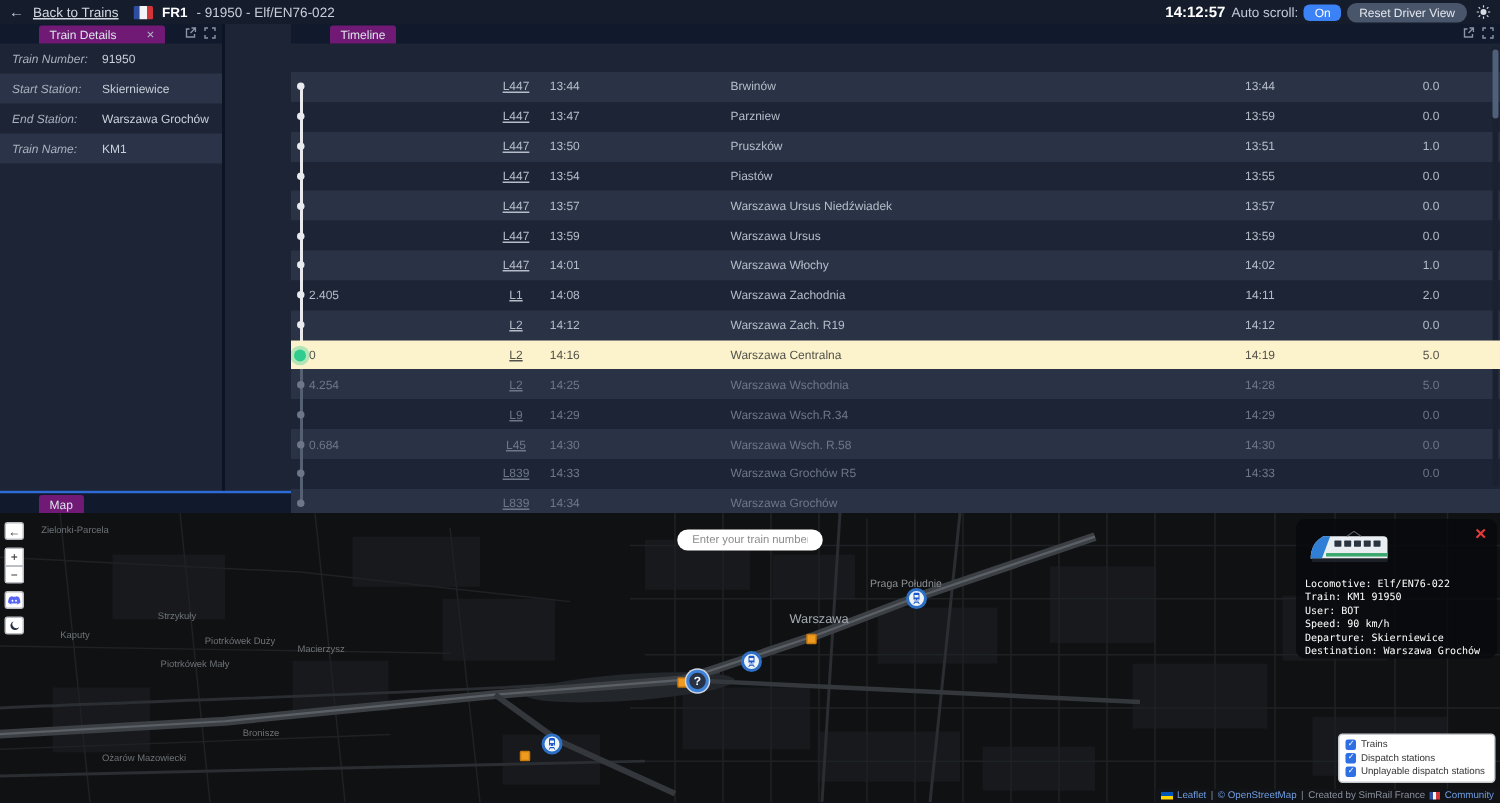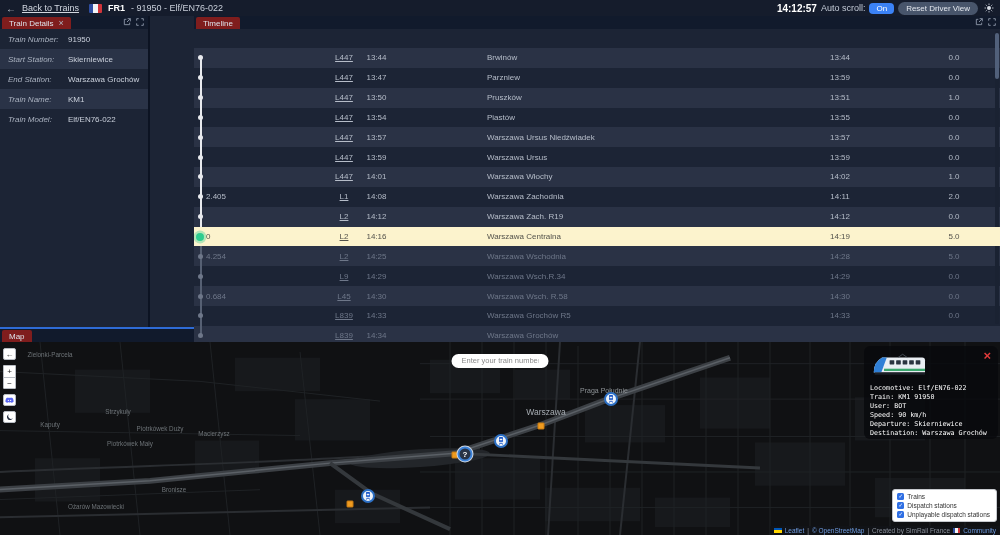--- a/index.html
+++ b/index.html
@@ -22,22 +22,22 @@
   .autoscroll-label { font-size:9px; color:#c3cad6; }
   .on-pill { background:#3b82f6; color:#fff; border:none; font-size:8px; padding:1px 7px;
              border-radius:4px; cursor:pointer; font-family:inherit; }
   .reset-btn { background:#48556b; color:#e4e8ef; border:none; font-size:8px; padding:2px 8px;
                border-radius:7px; cursor:pointer; font-family:inherit; }
   .sun-icon { display:inline-flex; cursor:pointer; margin-left:2px; }
 
   
   .panel-tabs { height:13px; background:#111a2c; display:flex; align-items:stretch;
                 justify-content:space-between; padding:1px 4px 0 2px; }
-  .tab { background:#7f1d1d; color:#dde2ea; font-size:8px; padding:1px 7px 0 7px;
-         border-radius:2px 2px 0 0; display:flex; align-items:center; gap:5px; cursor:pointer; }
+  .tab { background:#701a75; color:#dde2ea; font-size:8px; padding:1px 7px 0 7px;
+         border-radius:2px 2px 0 0; display:flex; align-items:center; gap:20px; cursor:pointer;margin-left:24px; }
   .tab-close { color:#aeb6c4; font-size:9px; line-height:1; cursor:pointer; }
   .tab-icons { display:flex; align-items:center; gap:5px; padding-bottom:2px; }
   .tab-icons span { display:inline-flex; cursor:pointer; }
 
   
   .content { display:flex; height:311px; }
   .details-panel { width:150px; background:#1c2435; border-right:2px solid #0c1322; }
   .d-row { height:20px; display:flex; align-items:center; font-size:8px; }
   .details-rows .d-row:nth-of-type(even) { background:#2a3347; }
   .d-label { width:68px; padding-left:8px; color:#a9b1bf;font-style:italic; }
@@ -199,24 +199,20 @@
           <div class="d-row">
             <span class="d-label">End Station:</span>
             <span class="d-value">Warszawa Grochów</span>
           </div>
 
           <div class="d-row">
             <span class="d-label">Train Name:</span>
             <span class="d-value">KM1</span>
           </div>
 
-          <div class="d-row">
-            <span class="d-label">Train Model:</span>
-            <span class="d-value">Elf/EN76-022</span>
-          </div>
         </div>
     </aside>
 
     <section class="timeline-panel">
       <div class="panel-tabs">
         <div class="tab">
           <span>Timeline</span>
         </div>
         <div class="tab-icons">
           <span>

